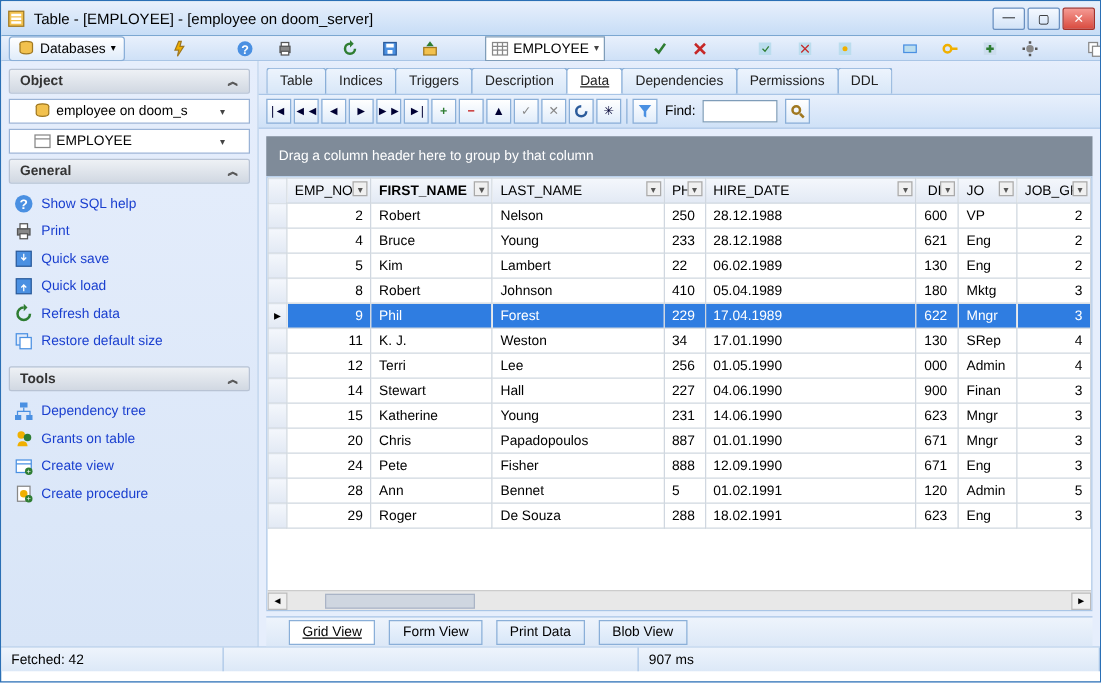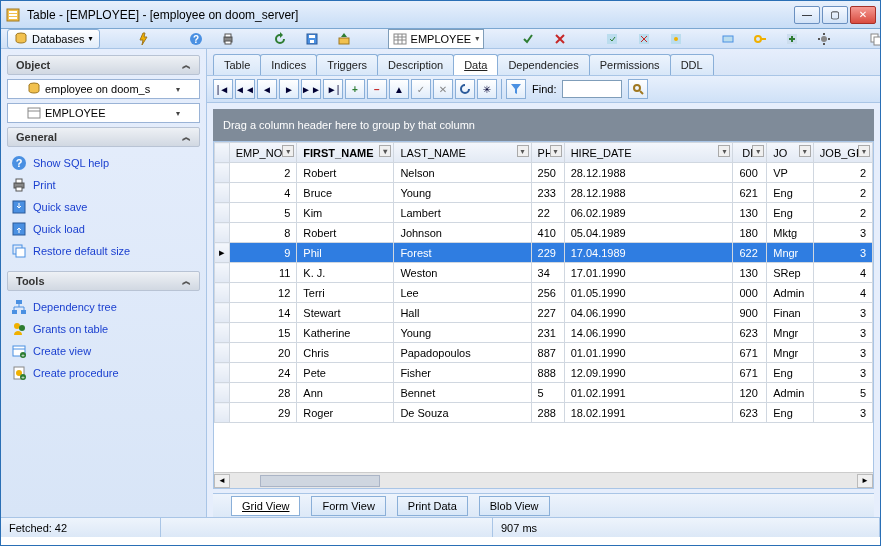--- a/index.html
+++ b/index.html
@@ -54,21 +54,21 @@
 .hscroll { height:16px; background:#e8e8e8; border-top:1px solid #ccc; display:flex;align-items:center; }
 .hscroll .thumb { width:120px; height:12px; background:#cfd6e0; border:1px solid #aab4c6; margin-left:30px; }
 .hscroll .ar { width:16px; height:14px; border:1px solid #bbb; background:#f0f0f0; display:flex;align-items:center;justify-content:center; font-size:8px; }
 
 .viewtabs { height:24px; background:linear-gradient(#eef4fc,#dce8f7); border-top:1px solid #a9c5e6; display:flex;align-items:center; padding:2px 6px; gap:0; margin:0 6px; }
 .vtab { padding:3px 10px; border:1px solid #8aafd8; background:linear-gradient(#edf4fd,#d8e7f8); cursor:pointer; margin-right:-1px;margin-left:12px; }
 .vtab.active { background:#fff; text-decoration:underline; }
 
 .statusbar { height:20px; background:linear-gradient(#eef4fc,#dce8f7); border-top:1px solid #a9c5e6; display:flex; align-items:center; font-size:11px; }
 .statusbar .cell { border-right:1px solid #a9c5e6; padding:0 8px; height:100%; display:flex;align-items:center; }
-.statusbar .cell.c1 { width:160px; }
+.statusbar .cell.c1 { width:178px; }
 .statusbar .cell.cspace { flex:0 0 332px; }
 .statusbar .cell.c3 { flex:1; }
 
 svg { display:block; }
 </style>
 </head>
 <body>
 
 <div class="titlebar">
   <span class="ico">
@@ -288,20 +288,29 @@
           <span>Quick save</span>
         </div>
         <div class="mitem">
           <span class="icon">
             <svg width="16" height="16">
               <rect x="2" y="2" width="12" height="12" fill="#4a90e2" stroke="#2a5a9a"></rect>
               <path d="M8 12V7M6 9l2-2 2 2" stroke="#fff" fill="none"></path>
             </svg>
           </span>
           <span>Quick load</span>
+        </div>
+        <div class="mitem">
+          <span class="icon">
+            <svg width="16" height="16">
+              <path d="M8 2a6 6 0 1 0 6 6h-2a4 4 0 1 1-4-4V2z" fill="#2e7d32"></path>
+              <path d="M8 0l3 3-3 3V0z" fill="#2e7d32"></path>
+            </svg>
+          </span>
+          <span>Refresh data</span>
         </div>
         <div class="mitem">
           <span class="icon">
             <svg width="16" height="16">
               <rect x="2" y="2" width="9" height="9" fill="none" stroke="#4a90e2"></rect>
               <rect x="5" y="5" width="9" height="9" fill="#fff" stroke="#4a90e2"></rect>
             </svg>
           </span>
           <span>Restore default size</span>
         </div>

